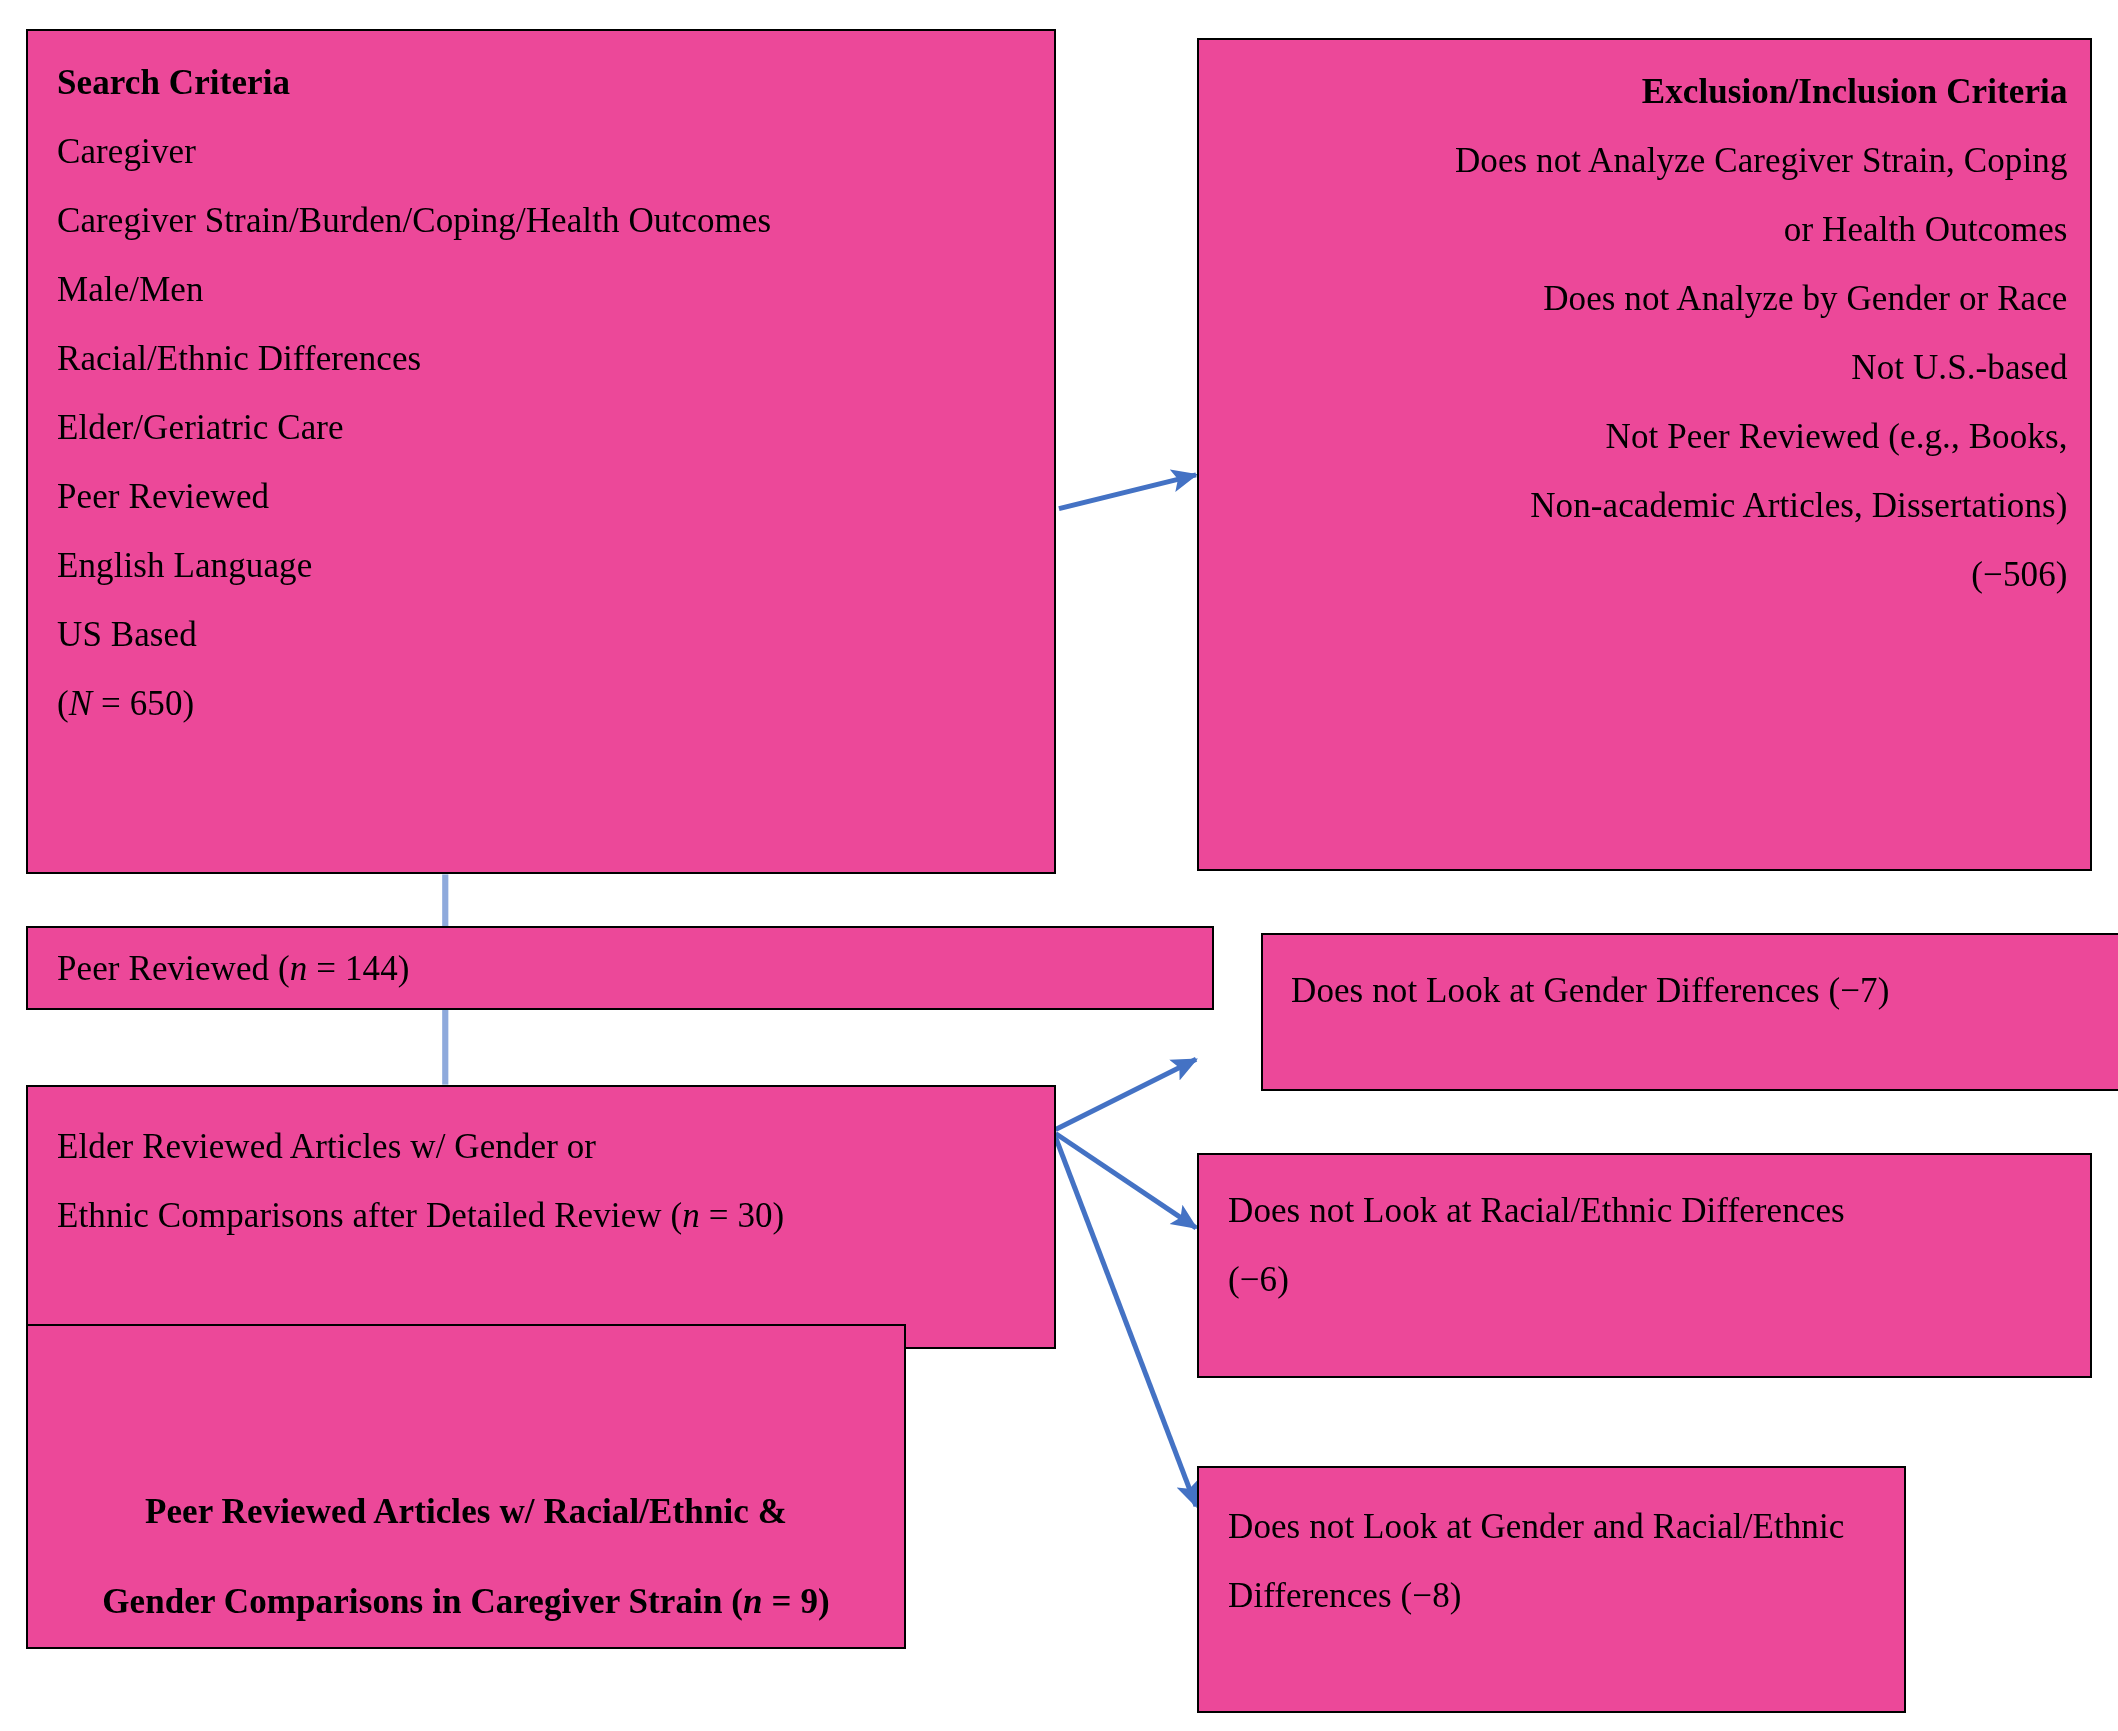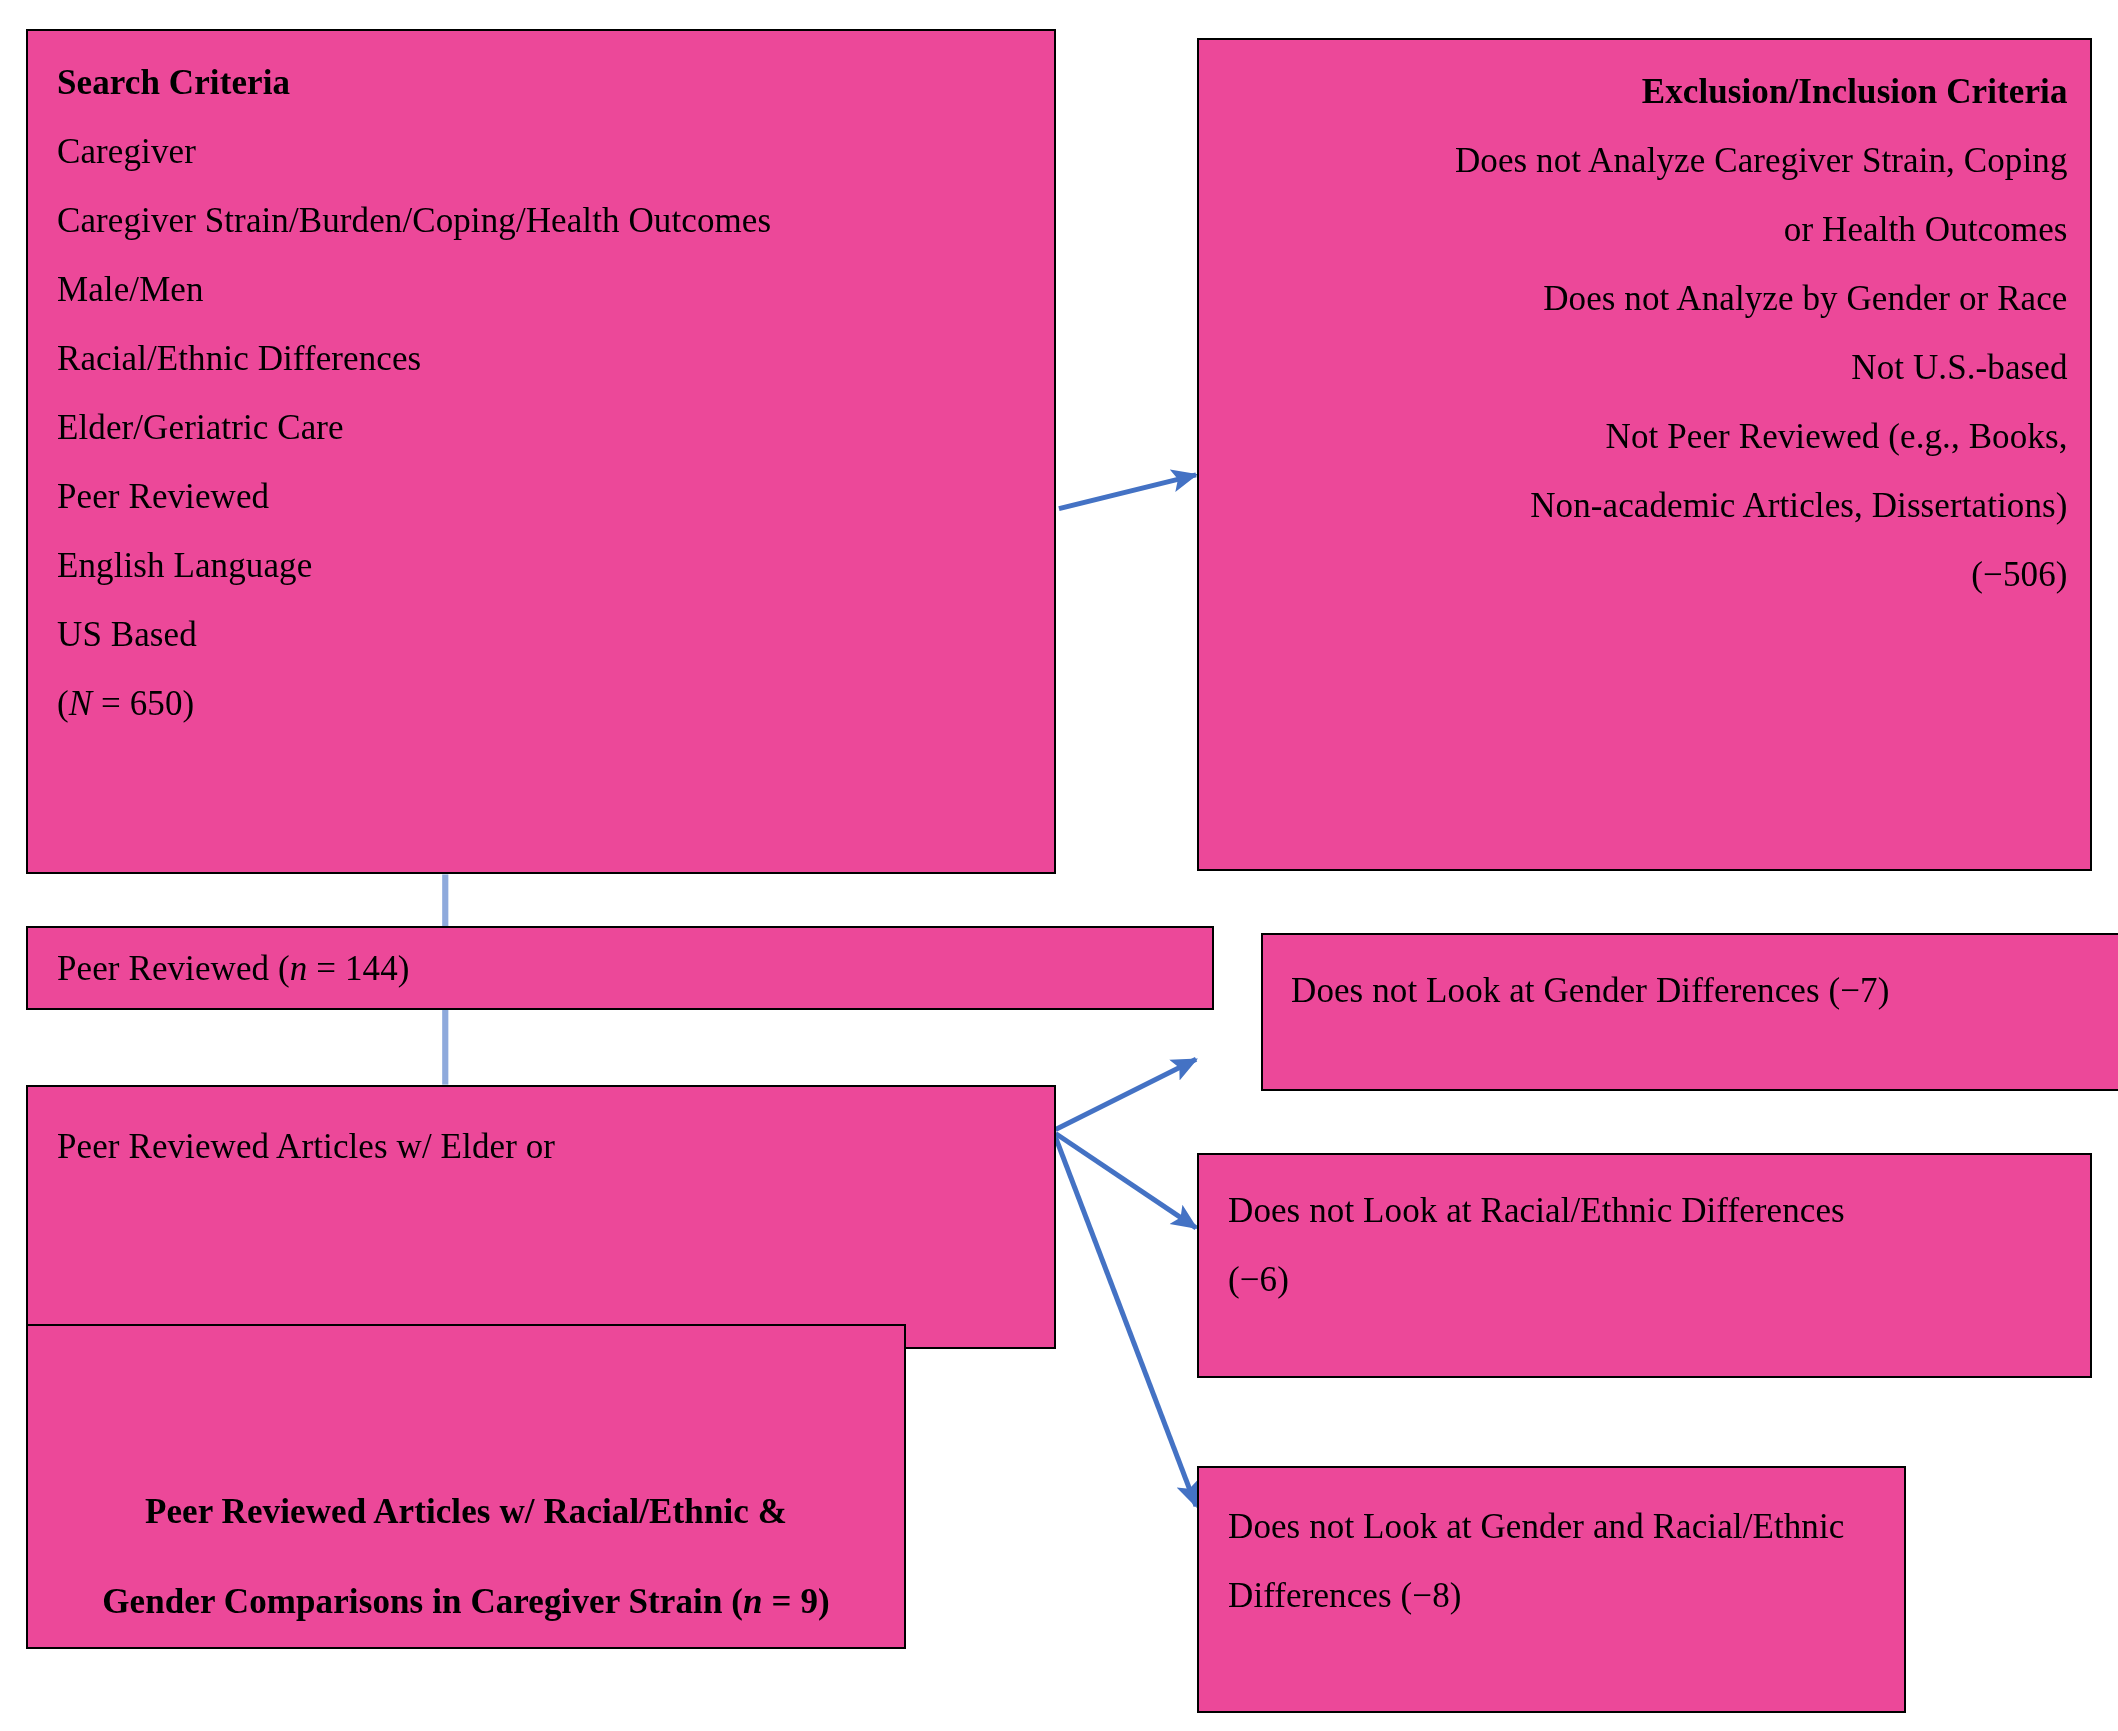--- a/index.html
+++ b/index.html
@@ -116,21 +116,24 @@
     <div class="line">(−506)</div>
   </div>
 
   <div class="box vcenter" style="left:26px; top:926px; width:1188px; height:84px; padding-top:0; padding-bottom:0;">
     <div class="line">
       <span>Peer Reviewed (</span><span class="it">n</span><span> = 144)</span>
     </div>
   </div>
 
   <div class="box midleft" style="left:26px; top:1085px; width:1030px; height:264px; padding-top:25px;">
-    <div class="line">Peer Reviewed  Articles w/ Elder or</div>
+    <div class="line">Elder Reviewed  Articles w/ Gender or</div>
+    <div class="line">
+      <span>Ethnic Comparisons after Detailed Review (</span><span class="it">n</span><span> = 30)</span>
+    </div>
   </div>
 
   <div class="box centered" style="left:26px; top:1324px; width:880px; height:325px;justify-content:flex-end;">
     <div class="line">Peer Reviewed Articles w/ Racial/Ethnic &amp;</div>
     <div class="line">
       <span>Gender Comparisons in Caregiver Strain (</span><span class="it">n</span><span> = 9)</span>
     </div>
   </div>
 
   <div class="box" style="left:1261px; top:933px; width:895px; height:158px; padding-top:21.4px;padding-left:28px;">

